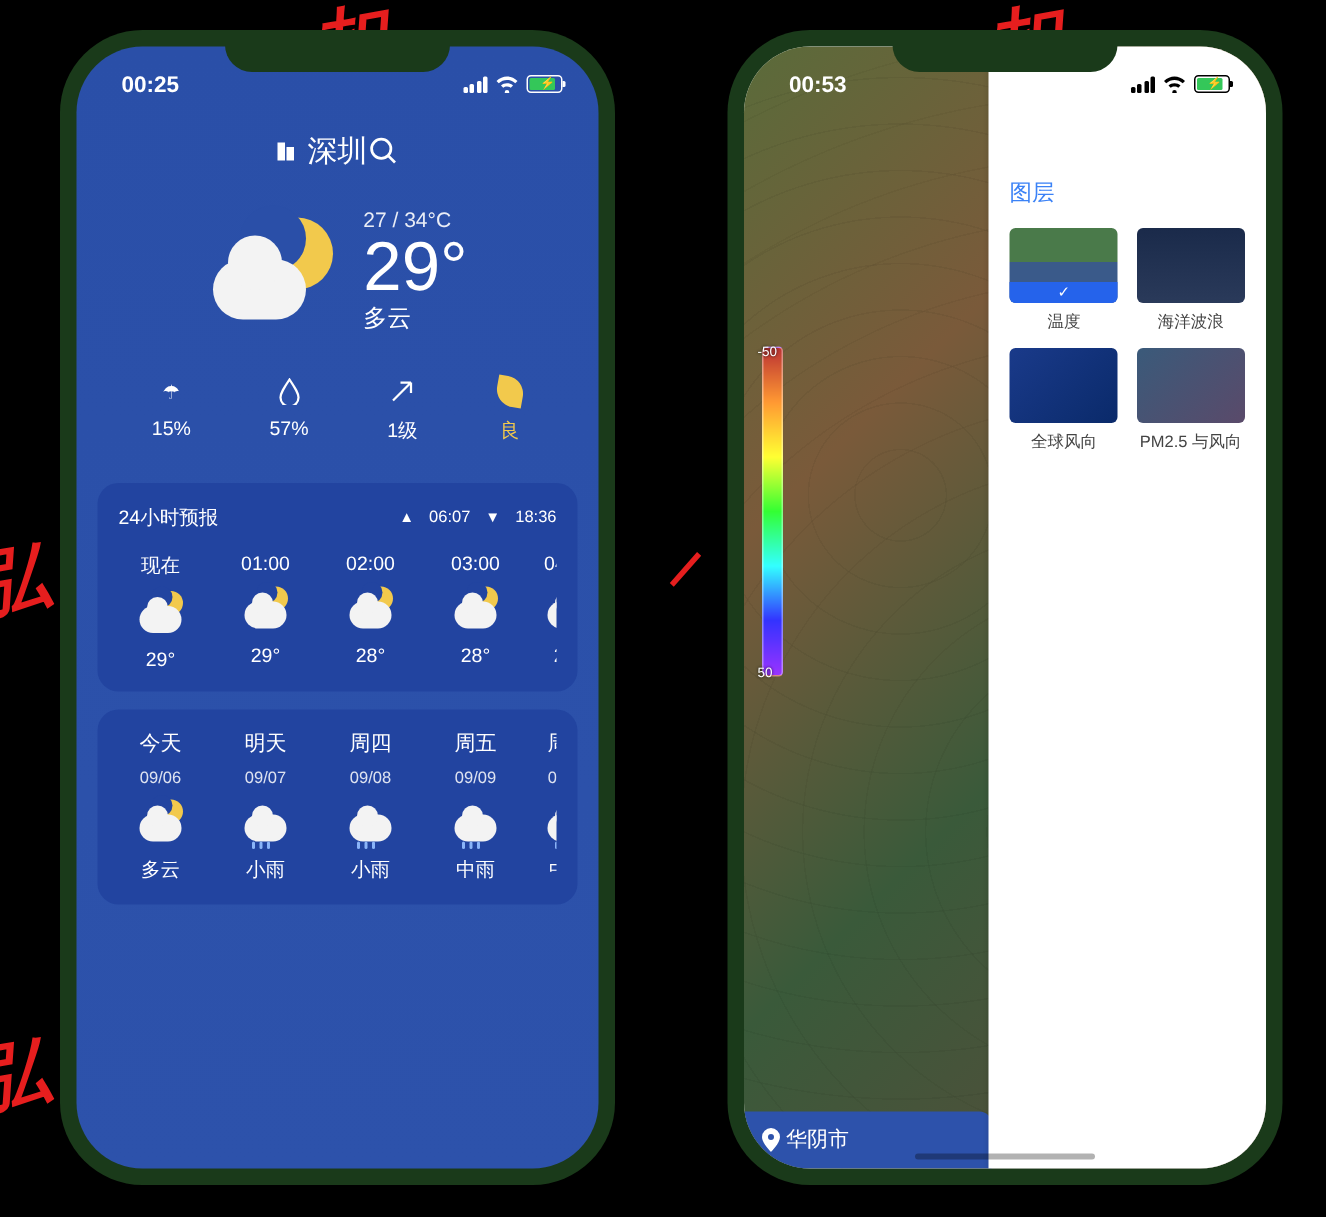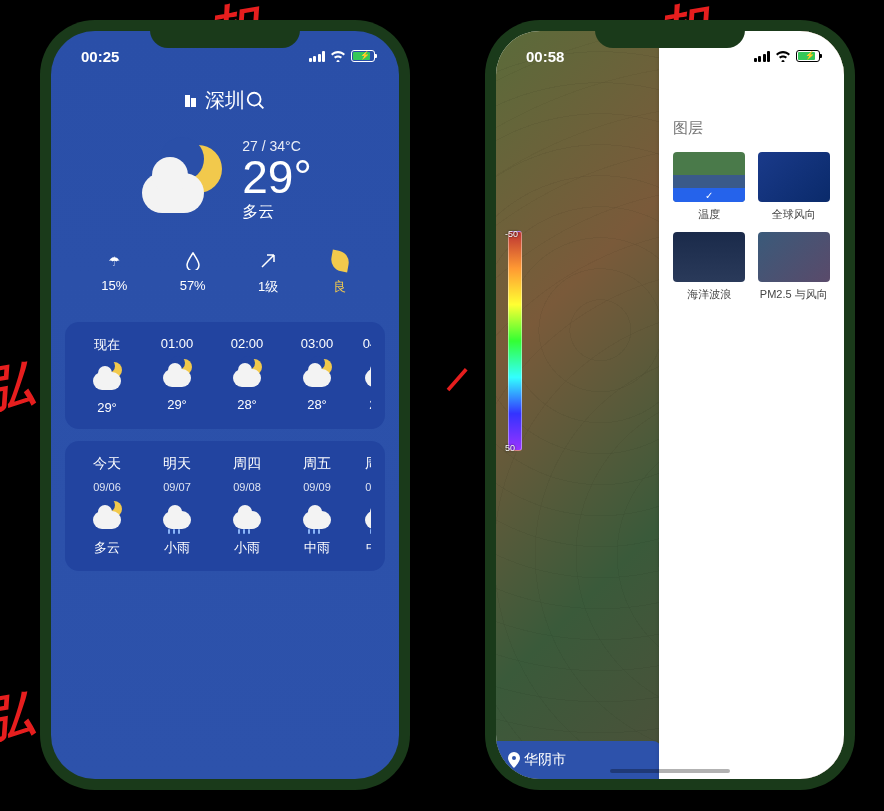--- a/index.html
+++ b/index.html
@@ -71,21 +71,21 @@
 
 .screen-right { background: #fff; }
 .map-area { position: absolute; inset: 0; background: linear-gradient(135deg, #5a6b3a 0%, #7a5a3a 30%, #3a5a3a 60%, #5a4a3a 100%); }
 .map-texture { position: absolute; inset: 0; opacity: 0.3; background: repeating-radial-gradient(circle at 30% 40%, transparent 0, transparent 30px, rgba(0,0,0,0.15) 30px, rgba(0,0,0,0.15) 31px), repeating-radial-gradient(circle at 70% 70%, transparent 0, transparent 40px, rgba(0,0,0,0.12) 40px, rgba(0,0,0,0.12) 41px); }
 .color-scale { position: absolute; left: 12px; top: 200px; width: 14px; height: 220px; background: linear-gradient(180deg, #b33, #f93, #ff3, #3f3, #3ff, #33f, #93f); border-radius: 3px; border: 1px solid rgba(255,255,255,0.4); }
 .scale-lbl { position: absolute; left: -4px; font-size: 9px; color: #fff; text-shadow: 0 0 2px #000; }
 .scale-top { top: -3px; } .scale-bot { bottom: -3px; }
 
 .side-panel { position: absolute; right: 0; top: 0; bottom: 0; width: 185px; background: #fff; padding-top: 52px; z-index: 10; }
 .panel-border { box-shadow: -1px 0 3px rgba(0,0,0,0.1); }
-.panel-title { font-size: 15px; color: #737373; padding: 36px 0 14px 14px; }
+.panel-title { font-size: 15px; color: #3b82f6; padding: 36px 0 14px 14px; }
 .layer-grid { display: grid; grid-template-columns: 1fr 1fr; gap: 10px 8px; padding: 0 12px; }
 .layer-item { text-align: center; font-size: 11px; color: #444; cursor: pointer; }
 .layer-thumb { width: 72px; height: 50px; border-radius: 4px; margin: 0 auto 5px; position: relative; }
 .lt1 { background: linear-gradient(180deg, #4a7a4a 45%, #3a5a8a 45%); }
 .lt2 { background: linear-gradient(135deg, #1a3a8a, #0a2a6a); }
 .lt3 { background: linear-gradient(180deg, #1a2a4a, #2a3a5a); }
 .lt4 { background: linear-gradient(135deg, #8a5a3a, #5a6a5a); }
 .lt5 { background: linear-gradient(135deg, #3a5a7a, #5a4a6a); }
 .lt6 { background: linear-gradient(135deg, #2a4a7a, #3a5a4a); }
 .check { position: absolute; bottom: 0; left: 0; right: 0; height: 14px; background: #2563eb; color: #fff; font-size: 10px; display: flex; align-items: center; justify-content: center; border-radius: 0 0 4px 4px; }
@@ -174,20 +174,29 @@
       </div>
       <div class="stat gold">
         <div class="stat-icon">
             <div class="leaf"></div>
           </div>
         <span>良</span>
       </div>
     </div>
 
     <div class="card">
+      <div class="card-head">
+        <span>24小时预报</span>
+        <div class="sun-times">
+          <span class="sun-icon">▲</span>
+            <span>06:07</span>
+          <span class="sun-icon">▼</span>
+            <span>18:36</span>
+        </div>
+      </div>
       <div class="hourly" id="hourly-list">
           <div class="hour-item">
       <span>现在</span>
       <div class="sm-icon">
               <div class="sm-moon"></div>
               <div class="sm-cloud"></div>
             </div>
       <span>29°</span>
     </div>
           <div class="hour-item">
@@ -295,21 +304,21 @@
   <div class="screen screen-right">
     <div class="map-area">
       <div class="map-texture"></div>
       <div class="color-scale">
         <span class="scale-lbl scale-top">-50</span>
         <span class="scale-lbl scale-bot">50</span>
       </div>
     </div>
 
     <div class="status-bar dark" style="position:absolute;top:0;left:0;right:0;z-index:20">
-      <span style="color:#fff">00:58</span>
+      <span style="color:#fff">00:53</span>
       <div class="status-icons">
         <div class="signal-bars">
             <span></span>
             <span></span>
             <span></span>
             <span></span>
           </div>
         <svg width="16" height="12" viewBox="0 0 16 12" fill="currentColor">
             <path d="M8 10a1.5 1.5 0 100 3 1.5 1.5 0 000-3zM4 7c2-2 6-2 8 0l-1.5 1.5c-1.2-1.2-3.8-1.2-5 0zM1 4c4-4 10-4 14 0l-1.5 1.5c-3-3-8-3-11 0z"></path>
           </svg>
@@ -324,26 +333,26 @@
     <div class="side-panel panel-border">
       <div class="panel-title">图层</div>
       <div class="layer-grid" id="layer-grid">
           <div class="layer-item">
       <div class="layer-thumb lt1">
               <div class="check">✓</div>
             </div>
       <div>温度</div>
     </div>
           <div class="layer-item">
+      <div class="layer-thumb lt3"></div>
+      <div>海洋波浪</div>
+    </div>
+          <div class="layer-item">
       <div class="layer-thumb lt2"></div>
       <div>全球风向</div>
-    </div>
-          <div class="layer-item">
-      <div class="layer-thumb lt3"></div>
-      <div>海洋波浪</div>
     </div>
           <div class="layer-item">
       <div class="layer-thumb lt5"></div>
       <div>PM2.5 与风向</div>
     </div>
         </div>
     </div>
 
     <div class="bottom-bar">
       <svg width="12" height="16" viewBox="0 0 12 16" fill="currentColor">

